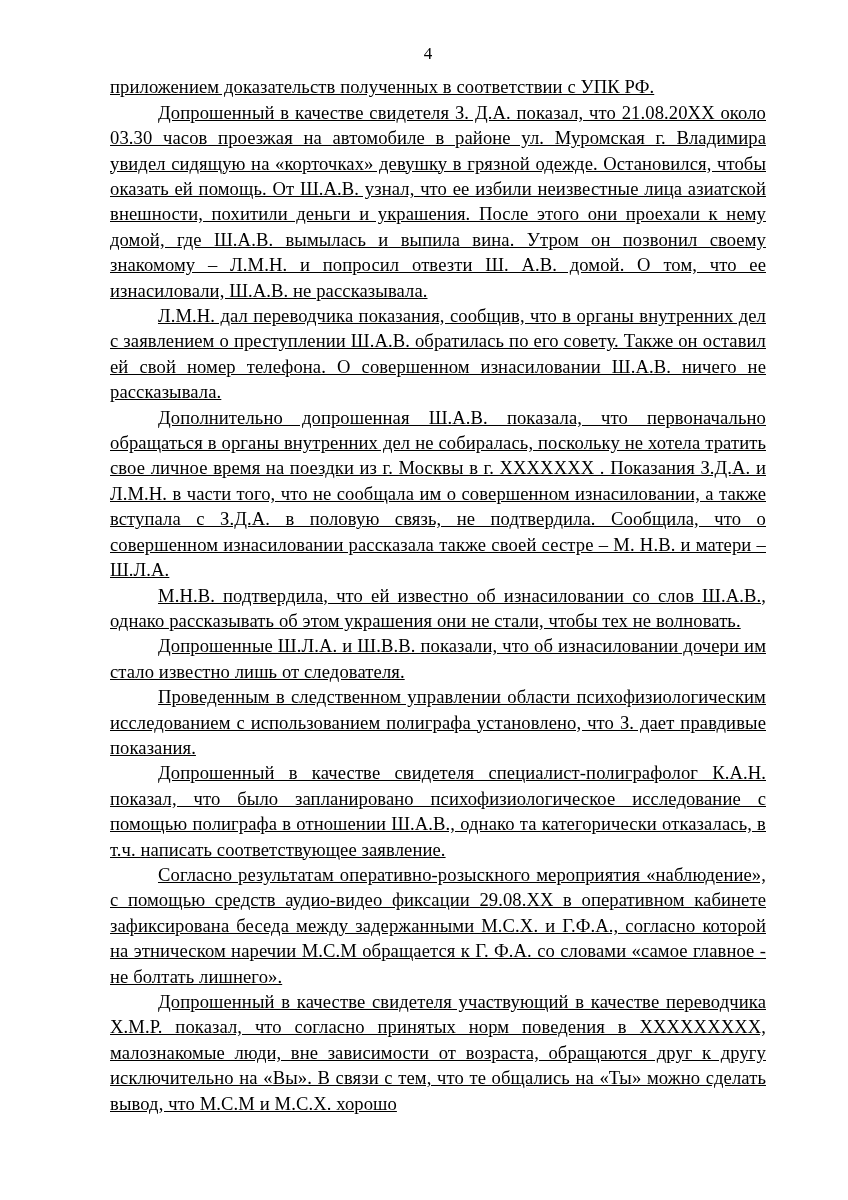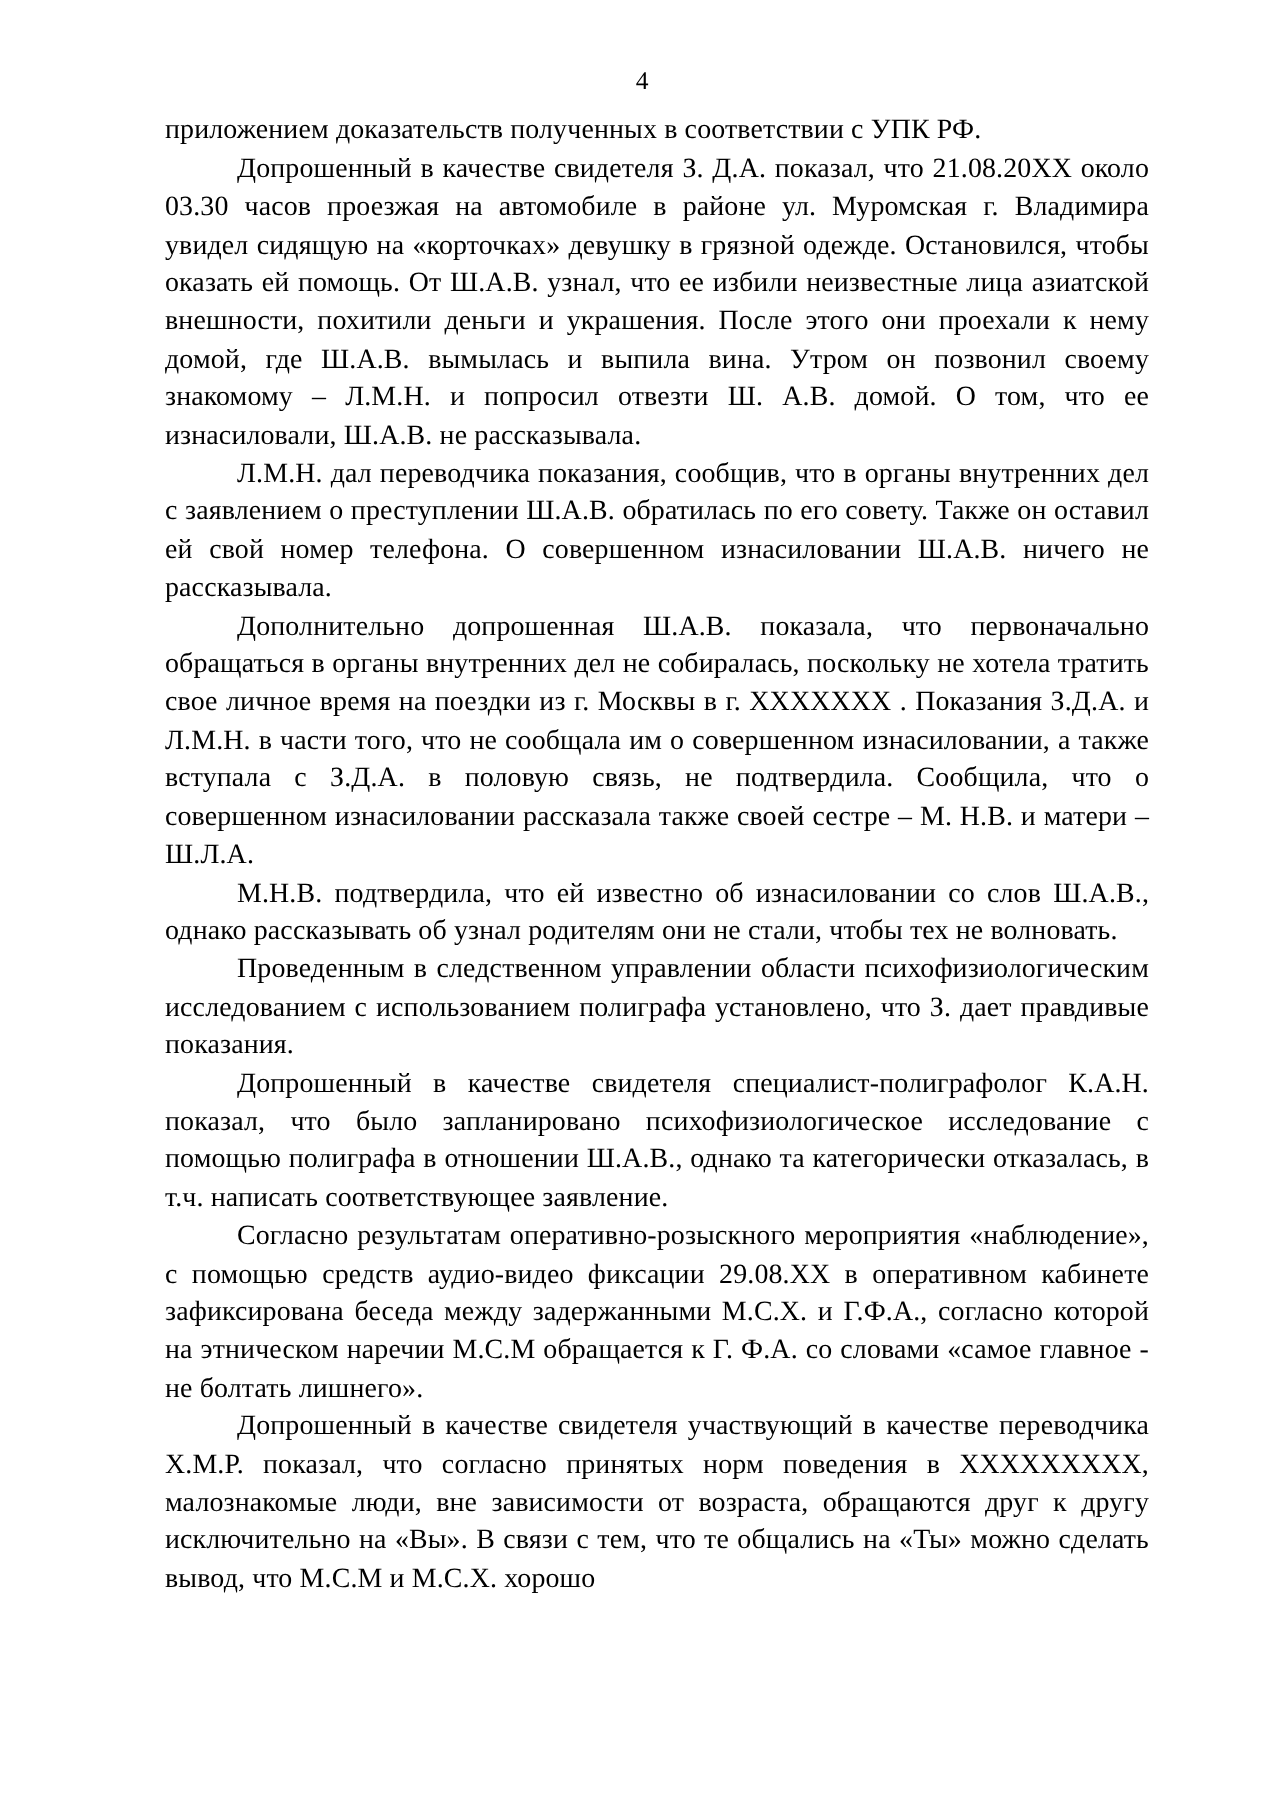--- a/index.html
+++ b/index.html
@@ -32,40 +32,42 @@
   .body-text {
     font-size: 18.6px;
     line-height: 25.4px;
     text-align: justify;
     text-justify: inter-word;
     letter-spacing: 0.1px;
   }
   .body-text p {
     margin: 0;
     text-indent: 0;
+    text-decoration: underline;
   }
   .body-text p.indent {
     text-indent: 48px;
   }
   .body-text p.noindent {
     text-indent: 0;
   }
 </style>
 </head>
 <body>
 
 <div class="page">
 
   <div class="page-number">4</div>
 
   <div class="body-text">
     <p class="noindent">приложением доказательств полученных в соответствии с УПК РФ.</p>
     <p class="indent">Допрошенный в качестве свидетеля З. Д.А. показал, что 21.08.20ХХ около 03.30 часов проезжая на автомобиле в районе ул. Муромская г. Владимира увидел сидящую на «корточках» девушку в грязной одежде. Остановился, чтобы оказать ей помощь. От Ш.А.В. узнал, что ее избили неизвестные лица азиатской внешности, похитили деньги и украшения. После этого они проехали к нему домой, где Ш.А.В. вымылась и выпила вина. Утром он позвонил своему знакомому – Л.М.Н. и попросил отвезти Ш. А.В. домой. О том, что ее изнасиловали, Ш.А.В. не рассказывала.</p>
     <p class="indent">Л.М.Н. дал переводчика показания, сообщив, что в органы внутренних дел с заявлением о преступлении Ш.А.В. обратилась по его совету. Также он оставил ей свой номер телефона. О совершенном изнасиловании Ш.А.В. ничего не рассказывала.</p>
     <p class="indent">Дополнительно допрошенная Ш.А.В. показала, что первоначально обращаться в органы внутренних дел не собиралась, поскольку не хотела тратить свое личное время на поездки из г. Москвы в г. ХХХХХХХ . Показания З.Д.А. и Л.М.Н. в части того, что не сообщала им о совершенном изнасиловании, а также вступала с З.Д.А. в половую связь, не подтвердила. Сообщила, что о совершенном изнасиловании рассказала также своей сестре – М. Н.В. и матери –Ш.Л.А.</p>
-    <p class="indent">М.Н.В. подтвердила, что ей известно об изнасиловании со слов Ш.А.В., однако рассказывать об узнал родителям они не стали, чтобы тех не волновать.</p>
+    <p class="indent">М.Н.В. подтвердила, что ей известно об изнасиловании со слов Ш.А.В., однако рассказывать об этом украшения они не стали, чтобы тех не волновать.</p>
+    <p class="indent">Допрошенные Ш.Л.А. и Ш.В.В. показали, что об изнасиловании дочери им стало известно лишь от следователя.</p>
     <p class="indent">Проведенным в следственном управлении области психофизиологическим исследованием с использованием полиграфа установлено, что З. дает правдивые показания.</p>
     <p class="indent">Допрошенный в качестве свидетеля специалист-полиграфолог К.А.Н. показал, что было запланировано психофизиологическое исследование с помощью полиграфа в отношении Ш.А.В., однако та категорически отказалась, в т.ч. написать соответствующее заявление.</p>
     <p class="indent">Согласно результатам оперативно-розыскного мероприятия «наблюдение», с помощью средств аудио-видео фиксации 29.08.ХХ в оперативном кабинете зафиксирована беседа между задержанными М.С.Х. и Г.Ф.А., согласно которой на этническом наречии М.С.М обращается к Г. Ф.А. со словами «самое главное - не болтать лишнего».</p>
     <p class="indent">Допрошенный в качестве свидетеля участвующий в качестве переводчика Х.М.Р. показал, что согласно принятых норм поведения в ХХХХХХХХХ, малознакомые люди, вне зависимости от возраста, обращаются друг к другу исключительно на «Вы». В связи с тем, что те общались на «Ты» можно сделать вывод, что М.С.М и М.С.Х. хорошо</p>
   </div>
 
 </div>
 
 </body></html>

